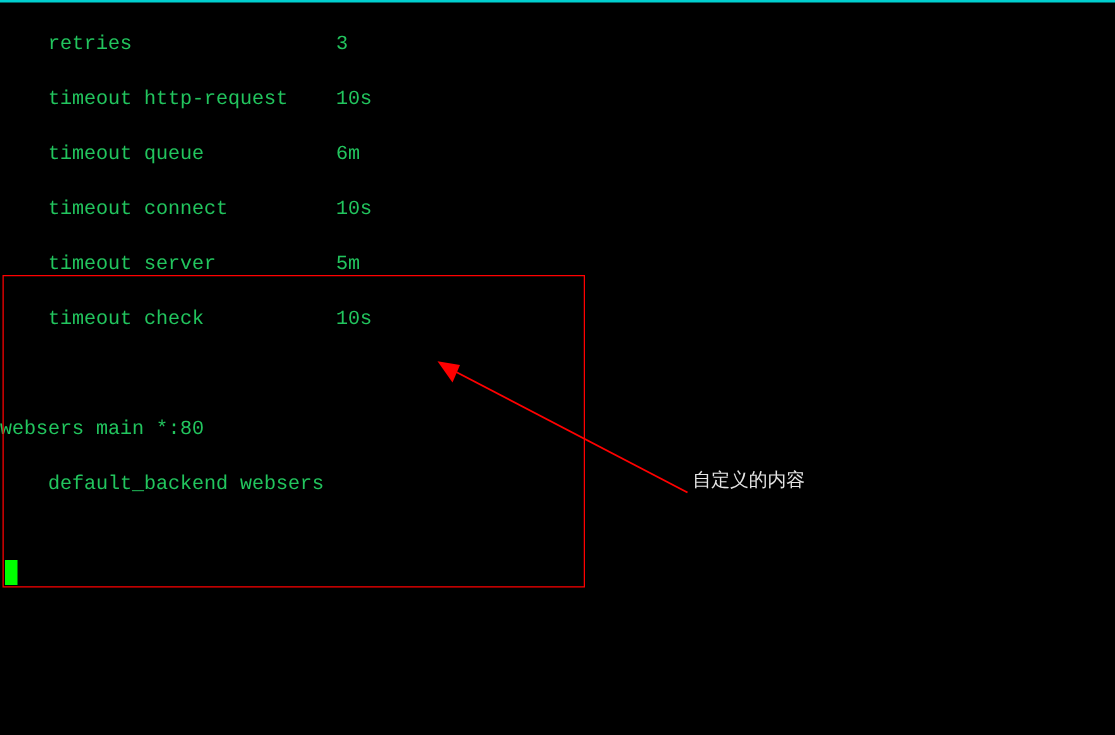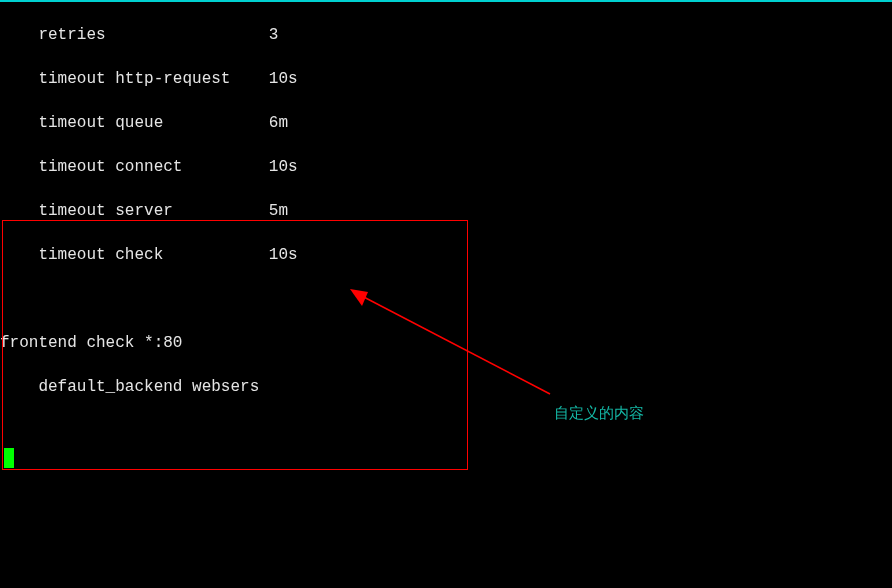--- a/index.html
+++ b/index.html
@@ -12,43 +12,43 @@
     width: 892px;
     height: 588px;
     overflow: hidden;
     position: relative;
     border-top: 2px solid #00d0d0;
   }
   .terminal {
     white-space: pre;
     position: relative;
   }
-  .line { color: #e5e5e5; }
+  .line { color: #22c55e; }
   .red-box {
     position: absolute;
     border: 1px solid #ff0000;
     top: 218px;
     left: 2px;
     width: 466px;
     height: 250px;
     pointer-events: none;
   }
   .cursor {
     position: absolute;
     top: 446px;
     left: 4px;
     width: 10px;
     height: 20px;
     background: #00ff00;
   }
   .annotation {
     position: absolute;
-    top: 400px;
+    top: 372px;
     left: 554px;
-    color: #14b8a6;
+    color: #e5e5e5;
     font-family: "Microsoft YaHei", "SimSun", sans-serif;
     font-size: 15px;
     white-space: nowrap;
   }
   .arrow {
     position: absolute;
     top: 282px;
     left: 340px;
     width: 220px;
     height: 120px;
@@ -61,21 +61,21 @@
 <body>
 
 <div class="terminal">
 <div class="line">    retries                 3</div>
 <div class="line">    timeout http-request    10s</div>
 <div class="line">    timeout queue           6m</div>
 <div class="line">    timeout connect         10s</div>
 <div class="line">    timeout server          5m</div>
 <div class="line">    timeout check           10s</div>
 <div class="line">&nbsp;</div>
-<div class="line">frontend check *:80</div>
+<div class="line">websers main *:80</div>
 <div class="line">    default_backend websers</div>
 <div class="line">&nbsp;</div>
 
 
 
 
 
 
 
 

